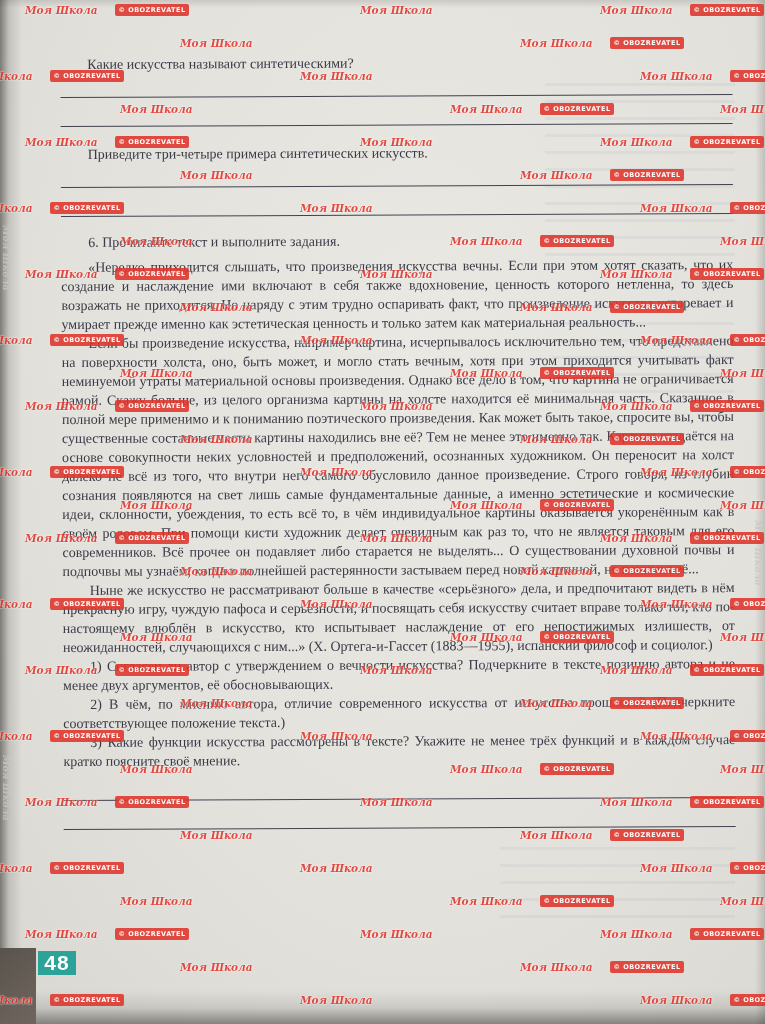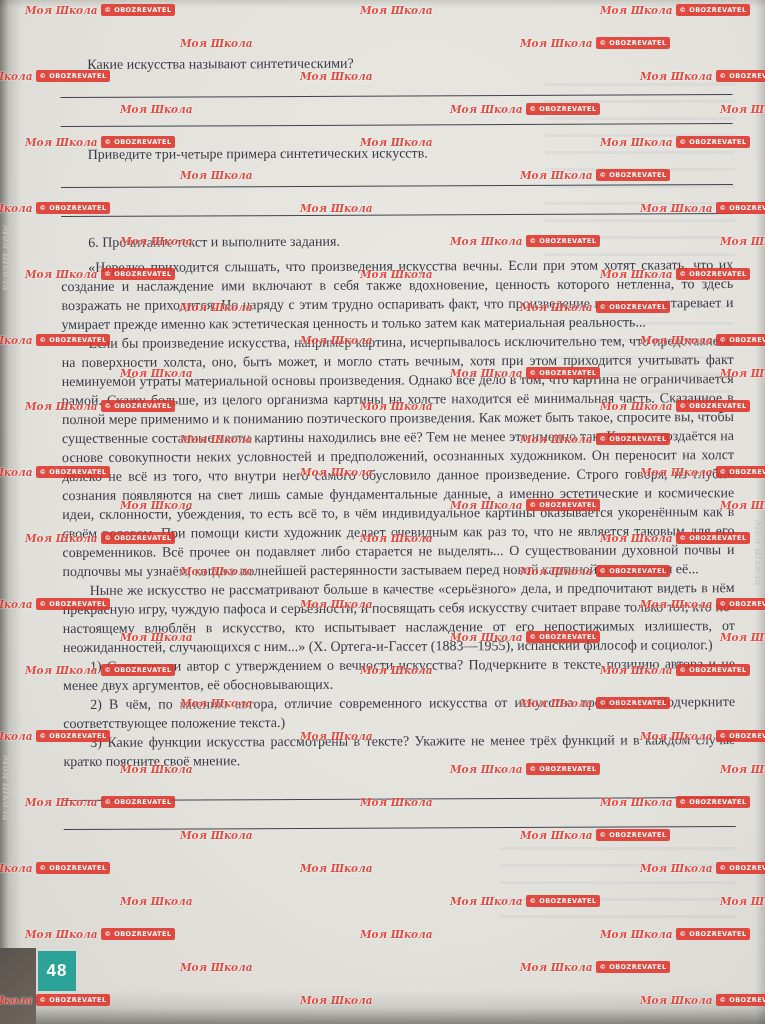--- a/index.html
+++ b/index.html
@@ -36,35 +36,35 @@
   .wm-layer{ position:absolute; inset:0; pointer-events:none; }
   .wm{ position:absolute; display:flex; align-items:center; gap:3px; opacity:.88; white-space:nowrap; }
   .wm-text{
     font-family:"DejaVu Serif", serif; font-style:italic; font-weight:bold; font-size:10.5px;
     color:var(--wm-red,#e0352b);
     text-shadow:0 0 2px rgba(255,255,255,.95), 0 0 1px rgba(255,255,255,.95);
   }
   .wm-badge{
     font-family:"DejaVu Sans", sans-serif; font-style:normal; font-size:6.5px; font-weight:bold;
     letter-spacing:.45px; color:#fff; background:var(--wm-red,#e0352b);
-    padding:2px 4px 1.5px; border-radius:2px;
+    padding:2px 4px 1.5px; border-radius:2px;margin-left:14px;
   }
   .wm-vert{
     position:absolute; writing-mode:vertical-rl; font-family:"DejaVu Serif", serif;
     font-style:italic; font-weight:bold; font-size:9.5px; color:#c7c6c2; opacity:.8; white-space:nowrap;
   }
   .corner-dark{
     position:absolute; left:0; top:948px; width:36px; height:76px;
     background:linear-gradient(135deg,#5a534d,#6e665e);
   }
   .page-badge{
-    position:absolute; left:38px; top:951px; width:38px; height:40px;
+    position:absolute; left:38px; top:951px; width:38px; height:24px;
     background:var(--badge-teal,#2ba399); color:#fff;
     display:flex; align-items:center; justify-content:center;
-    font-family:"Liberation Sans", sans-serif; font-weight:bold; font-size:17px; letter-spacing:1px;
+    font-family:"Liberation Sans", sans-serif; font-weight:bold; font-size:21px; letter-spacing:1px;
   }
 </style>
 </head>
 <body>
 
 <div class="scan">
 
   <div class="ghost g1"></div>
   <div class="ghost g2"></div>
   <div class="ghost g3"></div>

